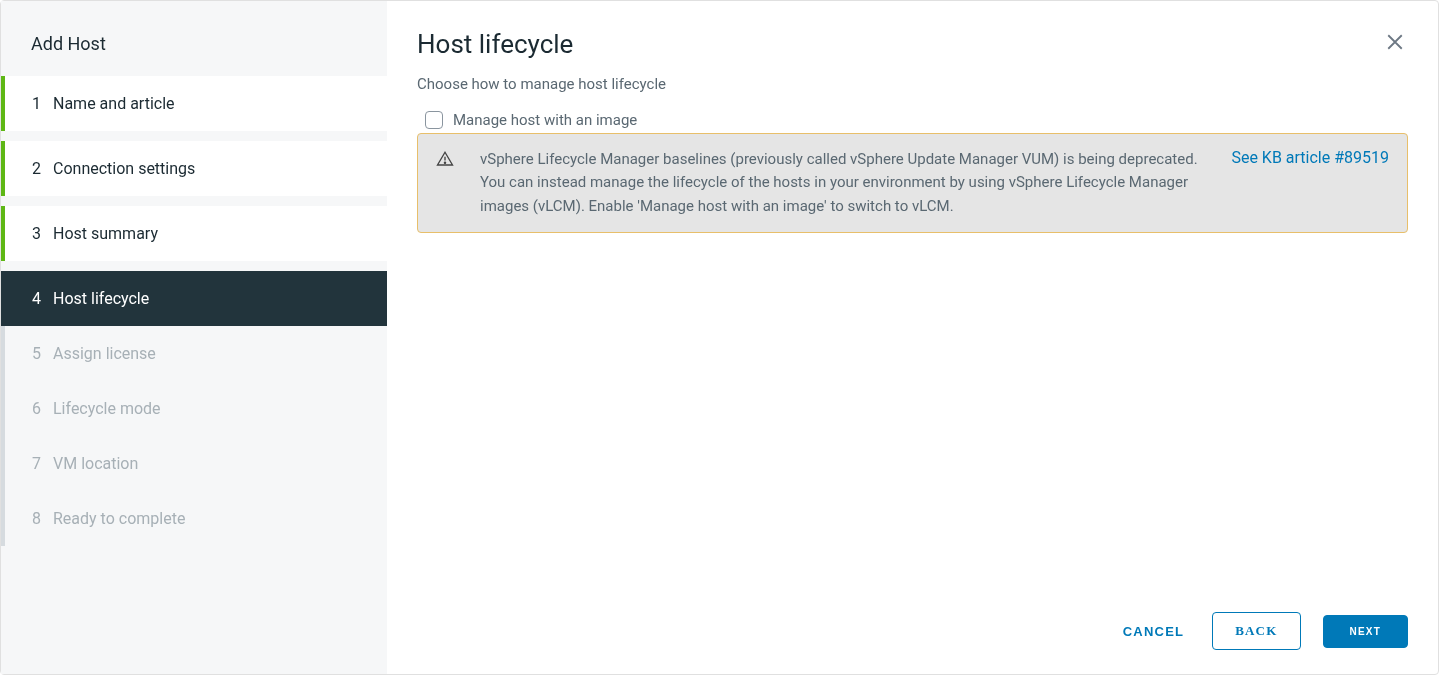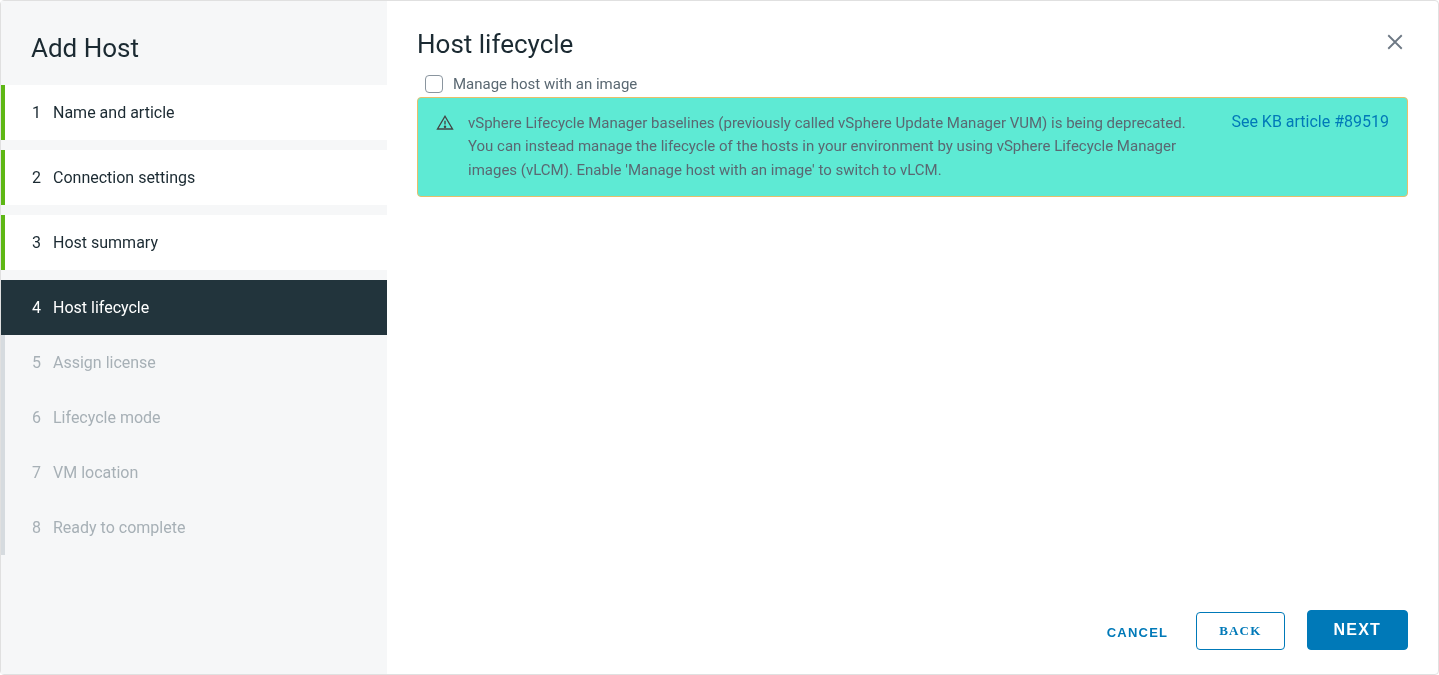--- a/index.html
+++ b/index.html
@@ -23,21 +23,21 @@
       border-radius: 4px;
     }
     .sidebar {
       width: 386px;
       background: #f6f7f8;
       padding: 32px 0 0 0;
       display: flex;
       flex-direction: column;
     }
     .sidebar-title {
-      font-size: 26px;
+      font-size: 18px;
       font-weight: 400;
       color: #1b2a32;
       padding: 0 0 22px 30px;
     }
     .steps {
       display: flex;
       flex-direction: column;
     }
     .step {
       display: flex;
@@ -119,25 +119,25 @@
       background: #fff;
       cursor: pointer;
     }
     .checkbox-label {
       font-size: 15px;
       color: #5a6872;
       cursor: pointer;
     }
     .alert {
       border: 1px solid #e8bf6a;
-      background: #5eead4;
+      background: #e5e5e5;
       border-radius: 4px;
       padding: 14px 18px;
       display: flex;
-      gap: 14px;
+      gap: 26px;
       align-items: flex-start;
     }
     .alert-icon {
       flex-shrink: 0;
       width: 18px;
       height: 18px;
       color: #444;
       margin-top: 2px;
     }
     .alert-body {
@@ -156,21 +156,21 @@
       color: #0079b8;
       font-size: 16px;
       white-space: nowrap;
       cursor: pointer;
       text-decoration: none;
     }
     .footer {
       margin-top: auto;
       display: flex;
       justify-content: flex-end;
-      align-items: flex-end;
+      align-items: center;
       gap: 22px;
       padding-top: 20px;
     }
     .btn-link {
       background: none;
       border: none;
       color: #0079b8;
       font-size: 13px;
       font-weight: 600;
       letter-spacing: 1.2px;
@@ -186,21 +186,21 @@
       letter-spacing: 1.2px;
       cursor: pointer;
       padding: 10px 22px;
       border-radius: 4px;
       font-family: Liberation Serif, serif;
     }
     .btn-primary {
       background: #0079b8;
       border: 1px solid #0079b8;
       color: #fff;
-      font-size: 16px;
+      font-size: 10px;
       font-weight: 600;
       letter-spacing: 1.2px;
       cursor: pointer;
       padding: 10px 26px;
       border-radius: 4px;
     }
   </style>
 </head>
 <body>
 
@@ -246,20 +246,21 @@
   <main class="main">
     <div class="main-header">
       <h2 class="main-title">Host lifecycle</h2>
       <div class="close-btn">
         <svg viewBox="0 0 16 16" fill="none" stroke="currentColor" stroke-width="1.6">
           <path d="M2 2 L14 14 M14 2 L2 14"></path>
         </svg>
       </div>
     </div>
 
+    <p class="subtitle">Choose how to manage host lifecycle</p>
 
     <div class="checkbox-row">
       <div class="checkbox"></div>
       <label class="checkbox-label">Manage host with an image</label>
     </div>
 
     <div class="alert">
       <svg class="alert-icon" viewBox="0 0 24 24" fill="none" stroke="currentColor" stroke-width="1.8">
         <path d="M12 3 L22 20 L2 20 Z"></path>
         <line x1="12" y1="9" x2="12" y2="14"></line>

